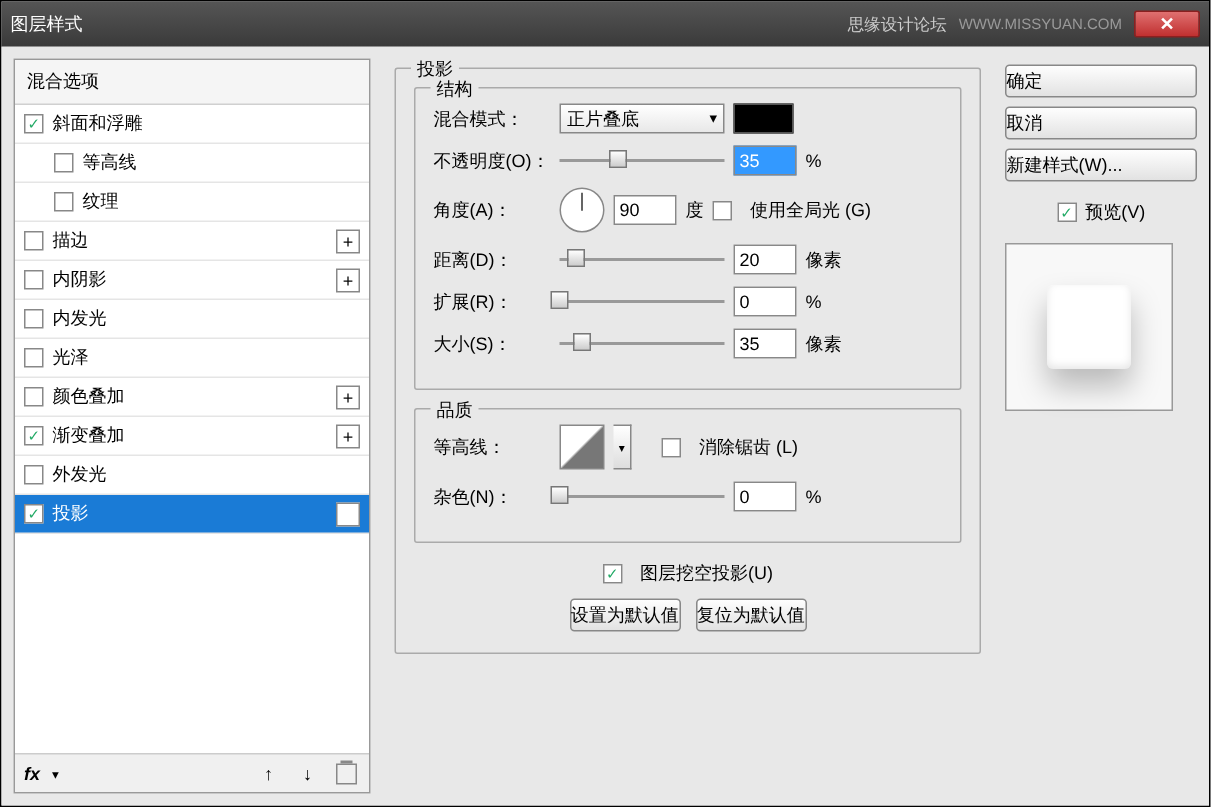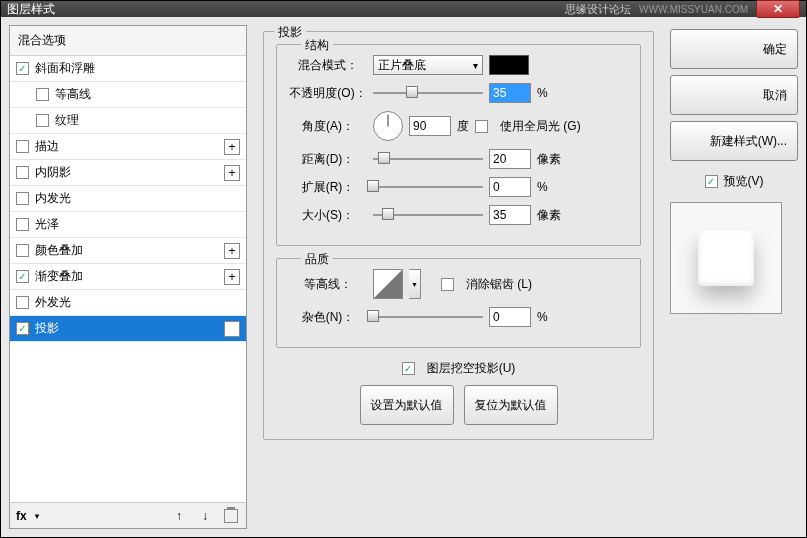--- a/index.html
+++ b/index.html
@@ -1,61 +1,61 @@
 <!DOCTYPE html>
 <html><head>
 <meta charset="utf-8">
 <style>
 *{box-sizing:border-box;margin:0;padding:0;font-family:"Microsoft YaHei",SimSun,sans-serif;font-size:12px}
 body{background:#3a3a3a}
 .window{width:807px;height:538px;background:#e8e8e8;border:1px solid #000;display:flex;flex-direction:column}
-.titlebar{height:16px;background:linear-gradient(#555,#3a3a3a);color:#fff;display:flex;align-items:center;padding:0 6px;position:relative}
+.titlebar{height:30px;background:linear-gradient(#555,#3a3a3a);color:#fff;display:flex;align-items:center;padding:0 6px;position:relative}
 .titlebar .title{flex:1}
 .titlebar .right-text{color:#ccc;font-size:11px;margin-right:8px}
 .titlebar .url{color:#999;font-size:10px;margin-right:8px}
 .close-btn{width:44px;height:18px;background:linear-gradient(#e07070,#c03030);border:1px solid #8a2020;border-radius:2px;display:flex;align-items:center;justify-content:center;color:#fff;font-weight:bold;cursor:pointer}
 .body{flex:1;display:flex;background:#e8e8e8;padding:8px;gap:8px}
 .left-panel{width:238px;border:1px solid #999;background:#fff;display:flex;flex-direction:column}
 .left-header{padding:6px 8px;border-bottom:1px solid #d0d0d0;background:#f5f5f5}
 .left-sub{padding:6px 8px;border-bottom:1px solid #d0d0d0;background:#f5f5f5}
 .style-list{flex:1;overflow:auto}
 .style-item{display:flex;align-items:center;padding:4px 6px;border-bottom:1px solid #e5e5e5;height:26px}
 .style-item.indent{padding-left:26px}
 .style-item.selected{background:#1a7bd6;color:#fff}
 .cb{width:13px;height:13px;border:1px solid #888;background:#fff;margin-right:6px;display:inline-flex;align-items:center;justify-content:center;font-size:10px;color:#333}
 .cb.checked::after{content:"✓";font-size:10px;color:#2a6}
 .plus-box{width:16px;height:16px;border:1px solid #888;background:#fff;display:flex;align-items:center;justify-content:center;margin-left:auto;font-size:12px;line-height:1;cursor:pointer}
 .item-label{flex:1}
 .left-footer{height:26px;border-top:1px solid #ccc;background:#f0f0f0;display:flex;align-items:center;padding:0 6px;gap:8px}
-.fx{font-weight:bold}
+.fx{font-style:italic;font-weight:bold}
 .footer-icon{width:18px;height:18px;display:flex;align-items:center;justify-content:center;border:1px solid transparent;cursor:pointer}
 .footer-spacer{flex:1}
 .trash{width:14px;height:14px;border:1px solid #888;position:relative}
 .trash::before{content:"";position:absolute;top:-3px;left:2px;right:2px;height:2px;background:#888}
 .center-panel{flex:1;position:relative;padding:6px 8px}
 .groupbox{border:1px solid #aaa;border-radius:2px;padding:10px 12px 12px;margin-bottom:12px;position:relative}
-.groupbox>.legend{position:absolute;top:-8px;left:24px;background:#e8e8e8;padding:0 4px}
+.groupbox>.legend{position:absolute;top:-8px;left:10px;background:#e8e8e8;padding:0 4px}
 .outer-group{border:1px solid #aaa;padding:12px 12px 14px;position:relative;border-radius:2px}
 .outer-group>.legend{position:absolute;top:-8px;left:10px;background:#e8e8e8;padding:0 4px}
 .row{display:flex;align-items:center;margin-bottom:8px;gap:6px}
-.row .lbl{width:78px;text-align:center}
+.row .lbl{width:78px;text-align:left}
 .select{width:110px;height:20px;border:1px solid #888;background:linear-gradient(#fff,#e8e8e8);display:flex;align-items:center;padding:0 4px;position:relative}
 .select::after{content:"▾";position:absolute;right:4px;font-size:10px}
 .color-swatch{width:40px;height:20px;background:#000;border:1px solid #555}
 .slider{width:110px;height:14px;position:relative}
 .slider-track{position:absolute;top:6px;left:0;right:0;height:2px;background:#999}
 .slider-thumb{position:absolute;top:0;width:12px;height:12px;background:linear-gradient(#fff,#ccc);border:1px solid #777;transform:translateX(-50%)}
 .num-input{width:42px;height:20px;border:1px solid #888;background:#fff;padding:0 3px;display:flex;align-items:center}
 .num-input.hl{background:#3399ff;color:#fff}
 .unit{width:30px}
 .angle-dial{width:30px;height:30px;border:1px solid #888;border-radius:50%;background:#fff;position:relative}
 .angle-dial::after{content:"";position:absolute;left:50%;top:50%;width:12px;height:1px;background:#333;transform-origin:left center;transform:rotate(-90deg)}
 .contour-box{width:30px;height:30px;border:1px solid #888;background:linear-gradient(135deg,#fff 0%,#fff 48%,#777 52%,#777 100%);position:relative}
 .contour-dd{width:12px;height:30px;border:1px solid #888;border-left:none;background:linear-gradient(#fff,#ddd);display:flex;align-items:center;justify-content:center;font-size:8px}
-.btn{height:40px;border:1px solid #888;background:linear-gradient(#fefefe,#e2e2e2);border-radius:3px;padding:0 10px;display:inline-flex;align-items:center;justify-content:flex-end;cursor:pointer}
+.btn{height:22px;border:1px solid #888;background:linear-gradient(#fefefe,#e2e2e2);border-radius:3px;padding:0 0;display:inline-flex;align-items:center;justify-content:flex-start;cursor:pointer}
 .right-panel{width:128px;display:flex;flex-direction:column;gap:6px;padding-top:4px}
 .right-panel .btn{width:100%}
 .preview-row{display:flex;align-items:center;justify-content:center;gap:0;margin-top:6px}
 .preview-box{width:112px;height:112px;border:1px solid #999;background:#f8f8f8;margin-top:6px;display:flex;align-items:center;justify-content:center;position:relative}
 .preview-shape{width:56px;height:56px;background:#fff;border-radius:4px;box-shadow:0 12px 20px rgba(0,0,0,.25),inset 0 -2px 6px rgba(0,0,0,.1),inset 0 2px 4px rgba(255,255,255,.9)}
 .btn-row{display:flex;gap:10px;justify-content:center;margin-top:8px}
 </style>
 </head>
 <body>
 

